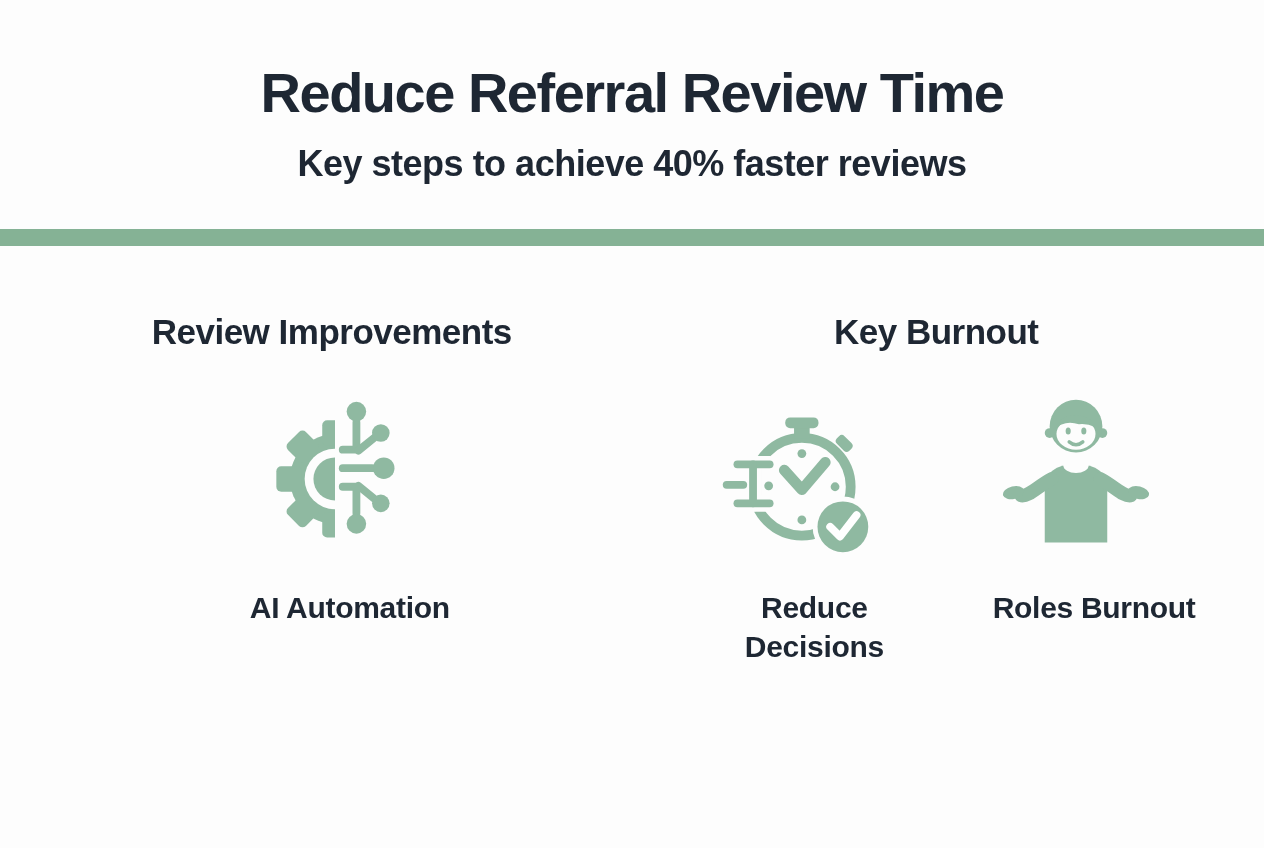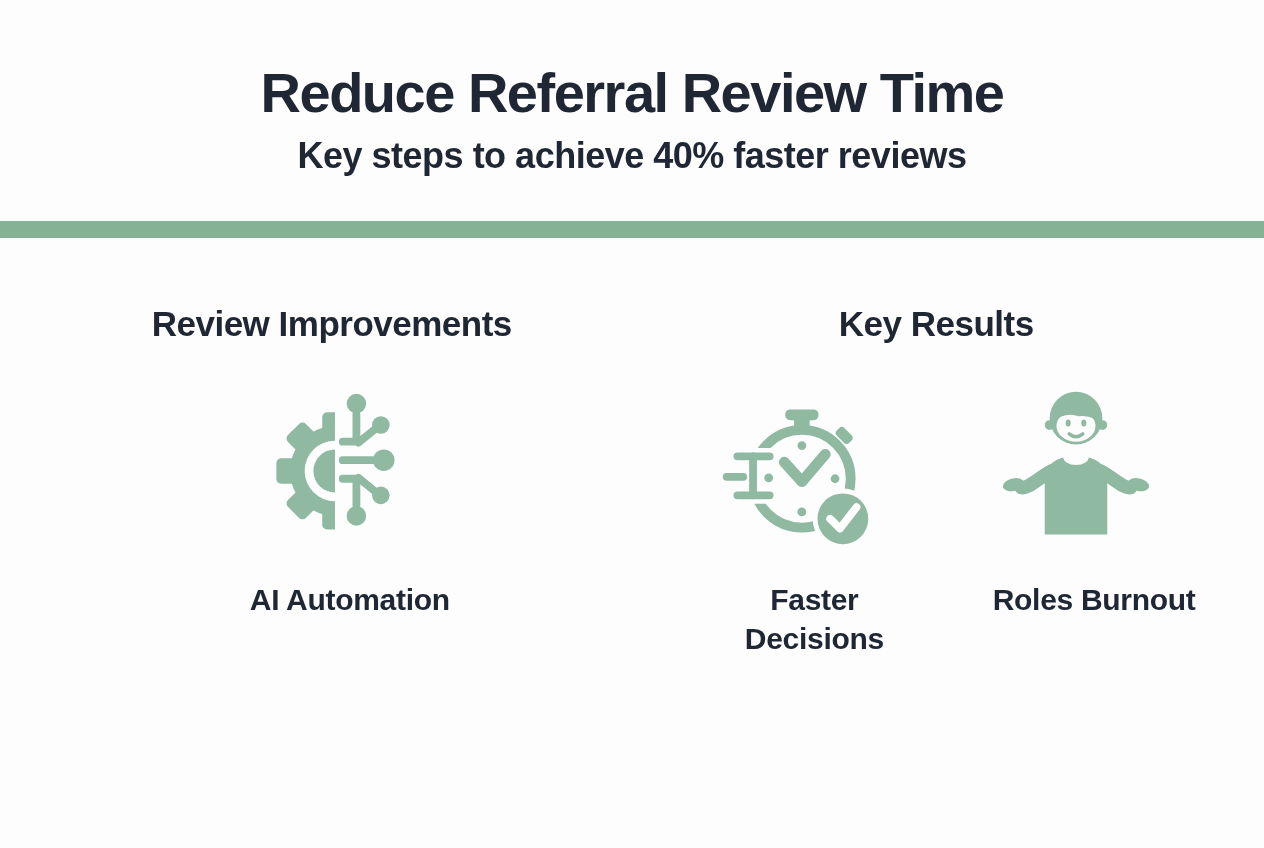--- a/index.html
+++ b/index.html
@@ -19,21 +19,21 @@
 
   header{padding-top:64px;text-align:center;}
   h1{
     font-size:56px;
     font-weight:800;
     letter-spacing:-1.5px;
     line-height:1.05;
     color:var(--ink);
   }
   h2{
-    margin-top:12px;
+    margin-top:20px;
     font-size:36px;
     font-weight:700;
     letter-spacing:-0.5px;
     color:var(--ink);
   }
 
   .divider{
     margin-top:44px;
     width:100%;
     height:17px;
@@ -139,21 +139,21 @@
             </g>
           </svg>
           <div class="label">AI Automation</div>
         </div>
 
 
       </div>
     </section>
 
     <section class="group">
-      <h3>Key Results</h3>
+      <h3>Key Burnout</h3>
       <div class="cells">
 
         <div class="cell">
 
           <svg class="icon" viewBox="0 0 170 170">
             <g transform="translate(-9,0)">
               <circle cx="100" cy="95" r="50" stroke="var(--sage)" stroke-width="10" fill="none"></circle>
               <rect x="92" y="32" width="16" height="14" fill="var(--sage)"></rect>
               <rect x="83" y="24" width="34" height="11" rx="5" fill="var(--sage)"></rect>
               <g transform="rotate(45 143 51)">
@@ -175,21 +175,21 @@
                 <path d="M34,72 H67"></path>
                   <path d="M50,72 V112"></path>
                   <path d="M34,112 H67"></path>
                 <path d="M23,93 H40"></path>
               </g>
               <circle cx="142" cy="136" r="31" fill="var(--bg)"></circle>
               <circle cx="142" cy="136" r="26" fill="var(--sage)"></circle>
               <path d="M129,136 L139,146 L156,124" stroke="#ffffff" stroke-width="8" fill="none" stroke-linecap="round" stroke-linejoin="round"></path>
             </g>
           </svg>
-          <div class="label narrow">Faster Decisions</div>
+          <div class="label narrow">Reduce Decisions</div>
         </div>
 
         <div class="cell">
 
           <svg class="icon" viewBox="0 0 170 170">
             <g>
               <path d="M53,152 V98 Q53,72 85,72 Q117,72 117,98 V152 Z" fill="var(--sage)"></path>
               <g stroke="var(--sage)" stroke-width="14" fill="none" stroke-linecap="round">
                 <path d="M60,87 C45,95 37,105 29,104"></path>
                 <path d="M110,87 C125,95 133,105 141,104"></path>

